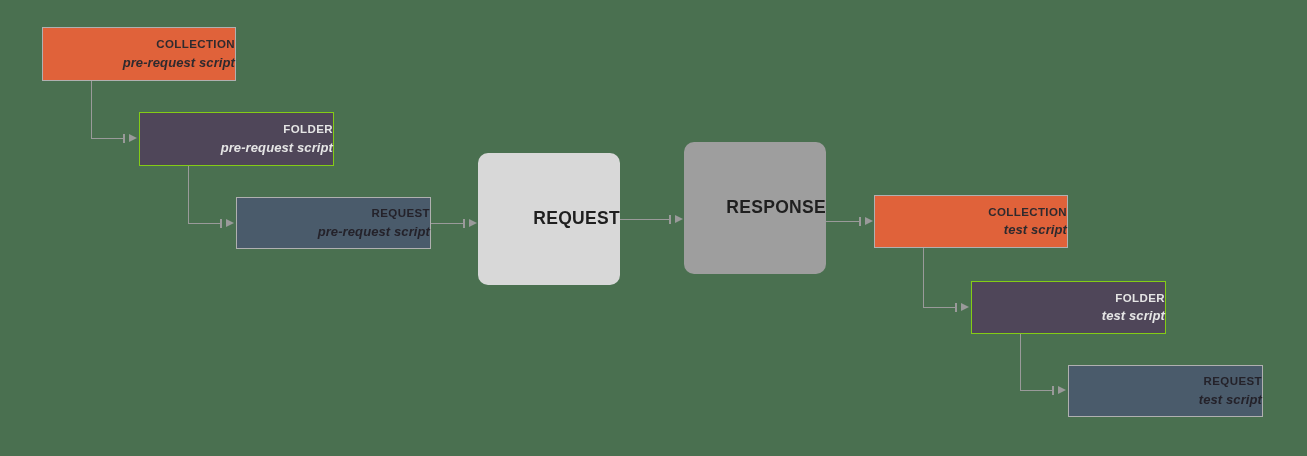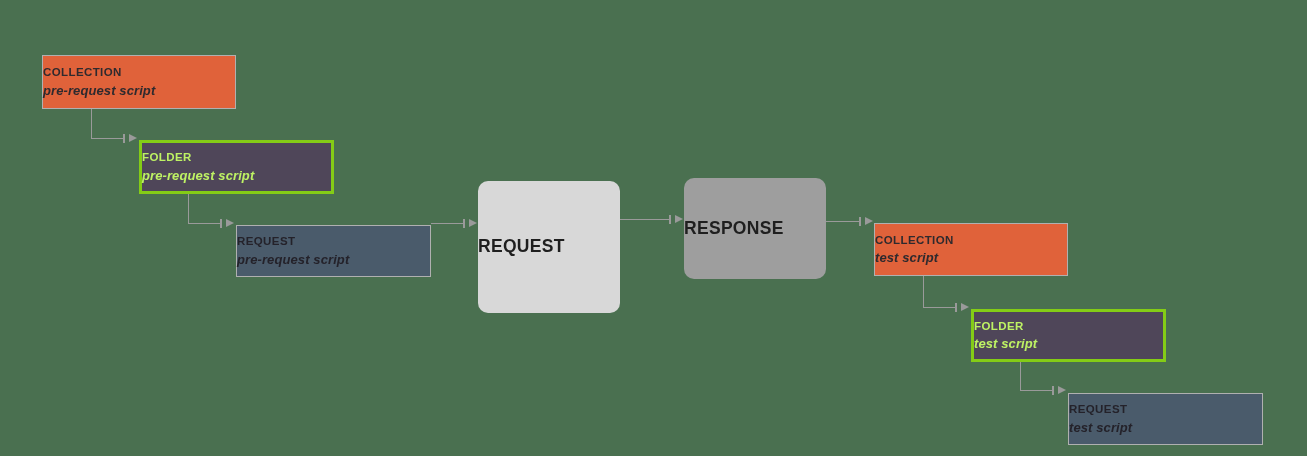--- a/index.html
+++ b/index.html
@@ -16,47 +16,46 @@
     position: relative;
     width: 1307px;
     height: 456px;
     background: #4a7050;
   }
   .node {
     position: absolute;
     box-sizing: border-box;
     display: flex;
     flex-direction: column;
-    align-items: flex-start;
+    align-items: flex-end;
     justify-content: center;
     text-align: center;
     line-height: 1.32;
     color: #2e2a2e;
-    margin-top: 28px;
   }
   .node .title {
     font-weight: bold;
     font-size: 11.5px;
     letter-spacing: 0.4px;
   }
   .node .subtitle {
     font-style: italic;
     font-weight: bold;
     font-size: 13px;
     letter-spacing: 0.1px;
     margin-top: 1px;
   }
   .node.collection {
     background: #e0623a;
     border: 1px solid #b0b0b0;
   }
   .node.folder {
     background: #4f4659;
-    border: 3px solid #84cc16;
-    color: #bef264;
+    border: 1px solid #84cc16;
+    color: #e5e5e5;
   }
   .node.request-script {
     background: #4a5b6b;
     border: 1px solid #b0b0b0;
     color: #24222a;
   }
   .node.big {
     border-radius: 10px;
   }
   .node.big .title {
@@ -146,21 +145,21 @@
 
   <div class="node request-script" style="left:236px; top:197px; width:195px; height:52px;">
     <span class="title">REQUEST</span>
     <span class="subtitle">pre-request script</span>
   </div>
 
   <div class="node big req-main" style="left:478px; top:153px; width:142px; height:132px;">
     <span class="title">REQUEST</span>
   </div>
 
-  <div class="node big resp-main" style="left:684px; top:150px; width:142px; height:101px;">
+  <div class="node big resp-main" style="left:684px; top:142px; width:142px; height:132px;">
     <span class="title">RESPONSE</span>
   </div>
 
   <div class="node collection" style="left:874px; top:195px; width:194px; height:53px;">
     <span class="title">COLLECTION</span>
     <span class="subtitle">test script</span>
   </div>
 
   <div class="node folder" style="left:971px; top:281px; width:195px; height:53px;">
     <span class="title">FOLDER</span>

